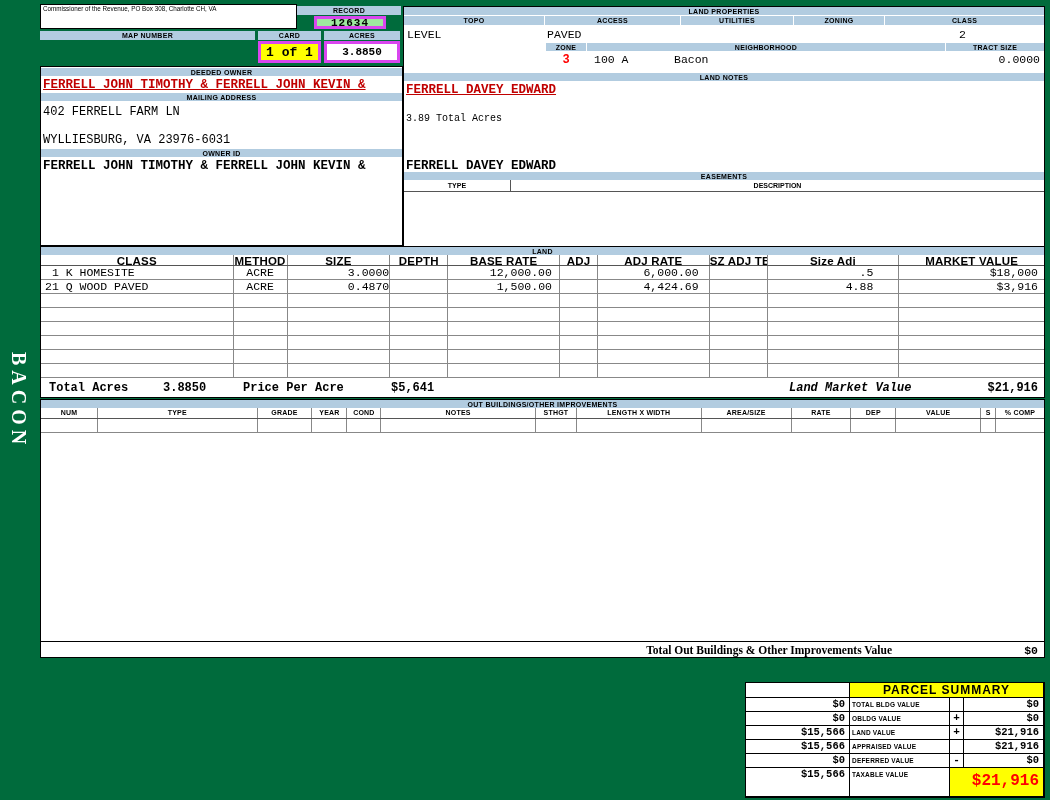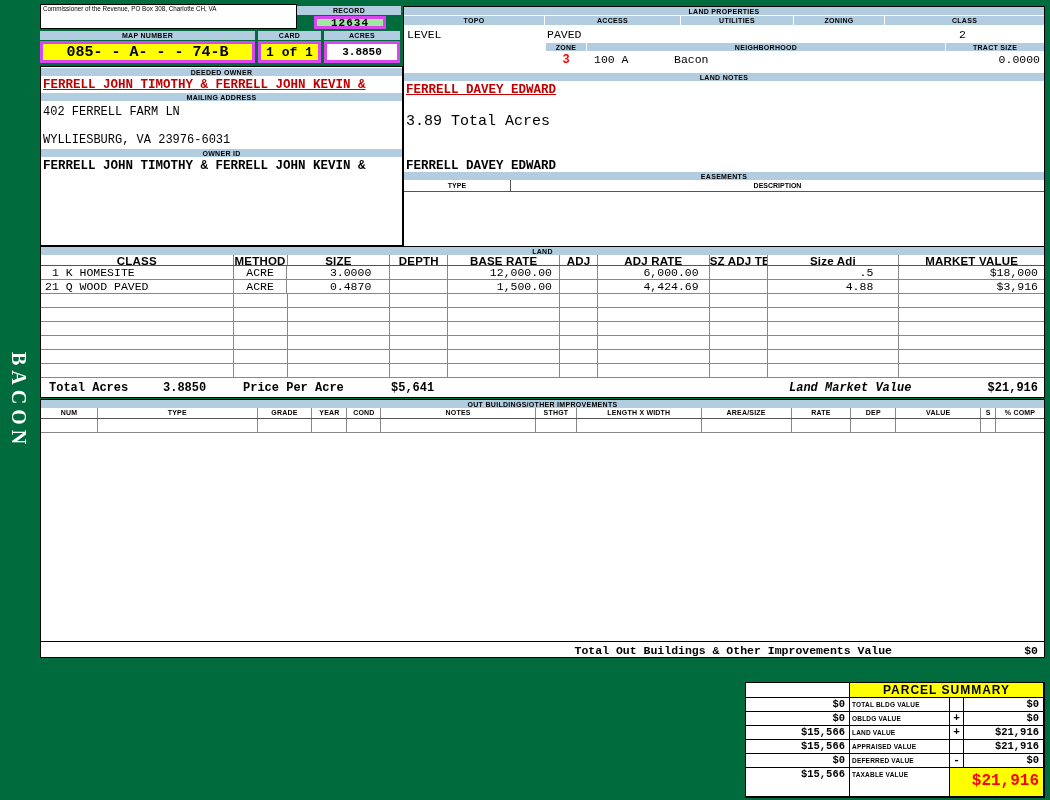--- a/index.html
+++ b/index.html
@@ -12,30 +12,30 @@
   .panel{border:1px solid #000}
   .val-box{border:3px solid #d946ef;font-weight:bold;display:flex;align-items:center;justify-content:center}
   .yellow{background:#FFFF00}
   .side-label{color:#FFF;font-family:"Liberation Serif",serif;font-size:20px;font-weight:bold;letter-spacing:5px;writing-mode:vertical-rl}
   .county-title{font-family:"Liberation Serif",serif;font-size:14.5px;font-weight:bold;padding:2px 0 0 13px;white-space:nowrap}
   .county-sub{font-size:6.3px;padding-left:2px;white-space:nowrap}
   .red-text{color:#C00000;font-weight:bold;font-size:12.5px;text-decoration:underline;white-space:pre}
   .black-owner{font-weight:bold;font-size:12.5px;white-space:pre}
   .addr{font-size:12px;white-space:pre}
   .lp-val{font-size:11.5px;white-space:pre}
-  .note-text{font-size:15px;white-space:pre}
+  .note-text{font-size:10px;white-space:pre}
   .tblhdr{font-size:7px;font-weight:bold;text-align:center;line-height:11px}
   .hc{font-family:"Liberation Sans",sans-serif;font-size:7px;font-weight:bold;text-align:center;line-height:10px;letter-spacing:.2px}
   .lt-head{height:11px !important;border-bottom:1px solid #555 !important}
   .lt-row{display:flex;height:14px;border-bottom:1px solid #888}
   .lt-row .c{border-right:1px solid #888;height:100%;font-size:11.5px;line-height:13px;white-space:pre;overflow:hidden}
   .c0{width:193px}.c1{width:54px}.c2{width:103px}.c3{width:58px}.c4{width:112px}
   .c5{width:38px}.c6{width:112px}.c7{width:58px}.c8{width:132px}.c9{width:145px;border-right:none !important}
   .al{text-align:left;padding-left:4px}.ac{text-align:center}.ar{text-align:right}
-  .pr6{padding-right:6px}.pr10{padding-right:10px}.pr18{padding-right:18px}.pr22{padding-right:7px}.pr25{padding-right:25px}
+  .pr6{padding-right:6px}.pr10{padding-right:10px}.pr18{}.pr22{padding-right:7px}.pr25{padding-right:25px}
   .lt-totals{position:relative;height:19px}
   .lt-totals span{position:absolute;top:3px;font-size:12px;font-weight:bold;white-space:pre}
   .ob-row{display:flex;height:14px;border-bottom:1px solid #888}
   .ob-head{height:11px !important;border-bottom:1px solid #555 !important}
   .ob-row .o{border-right:1px solid #888;height:100%;overflow:hidden}
   .o0{width:57px}.o1{width:160px}.o2{width:55px}.o3{width:35px}.o4{width:34px}.o5{width:155px}.o6{width:41px}
   .o7{width:125px}.o8{width:90px}.o9{width:60px}.o10{width:45px}.o11{width:85px}.o12{width:15px}.o13{width:48px;border-right:none !important}
   .ob-total{position:absolute;left:0;right:0;bottom:0;height:16px;border-top:1px solid #000;background:#FFF}
   .ob-total span{position:absolute;top:2px;font-size:11.5px;font-weight:bold;white-space:pre}
   .summary{width:300px;height:116px;background:#FFF;border:1px solid #000;display:grid;grid-template-columns:104px 100px 14px 80px;grid-template-rows:15px 14px 14px 14px 14px 14px 29px}
@@ -56,21 +56,20 @@
   <div class="abs side-label" style="left:7px;top:352px;height:110px;">BACON</div>
 
   <div class="abs white panel" style="left:40px;top:4px;width:257px;height:25px;">
     <div class="county-sub">Commissioner of the Revenue, PO Box 308, Charlotte CH, VA</div>
   </div>
 
   <div class="abs bar" style="left:297px;top:6px;width:104px;height:9px;">RECORD</div>
   <div class="abs val-box mono" style="left:314px;top:16px;width:72px;height:13px;font-size:11px;background:#9FE89F;letter-spacing:1px;">12634</div>
 
   <div class="abs bar" style="left:40px;top:31px;width:215px;height:9px;">MAP NUMBER</div>
-  <div class="abs val-box yellow mono" style="left:40px;top:41px;width:215px;height:22px;font-size:15px;">085- - A- - - 74-B</div>
   <div class="abs bar" style="left:258px;top:31px;width:63px;height:9px;">CARD</div>
   <div class="abs val-box yellow mono" style="left:258px;top:41px;width:63px;height:22px;font-size:13px;">1 of 1</div>
   <div class="abs bar" style="left:324px;top:31px;width:76px;height:9px;">ACRES</div>
   <div class="abs val-box white mono" style="left:324px;top:41px;width:76px;height:22px;font-size:11px;">3.8850</div>
 
   <div class="abs white panel" style="left:40px;top:66px;width:363px;height:180px;">
     <div class="bar abs" style="left:0;top:1px;width:100%;height:8px;">DEEDED OWNER</div>
     <div class="abs mono red-text" style="left:2px;top:11px;">FERRELL JOHN TIMOTHY &amp; FERRELL JOHN KEVIN &amp;</div>
     <div class="bar abs" style="left:0;top:26px;width:100%;height:8px;">MAILING ADDRESS</div>
     <div class="abs mono addr" style="left:2px;top:38px;">402 FERRELL FARM LN</div>
@@ -259,21 +258,21 @@
         <div class="o o6"></div>
         <div class="o o7"></div>
         <div class="o o8"></div>
         <div class="o o9"></div>
         <div class="o o10"></div>
         <div class="o o11"></div>
         <div class="o o12"></div>
         <div class="o o13"></div>
       </div>
     <div class="ob-total mono">
-      <span style="right:152px;">Total Out Buildings &amp; Other Improvements Value</span>
+      <span style="right:152px;font-family:Liberation Serif, serif;">Total Out Buildings &amp; Other Improvements Value</span>
       <span style="right:6px;">$0</span>
     </div>
   </div>
 
   <div class="abs summary" style="left:745px;top:682px;">
     <div class="ps-cell"></div>
     <div class="ps-cell ps-title">PARCEL SUMMARY</div>
 
     <div class="ps-cell ps-prior mono">$0</div>
     <div class="ps-cell ps-label">TOTAL BLDG VALUE</div>

